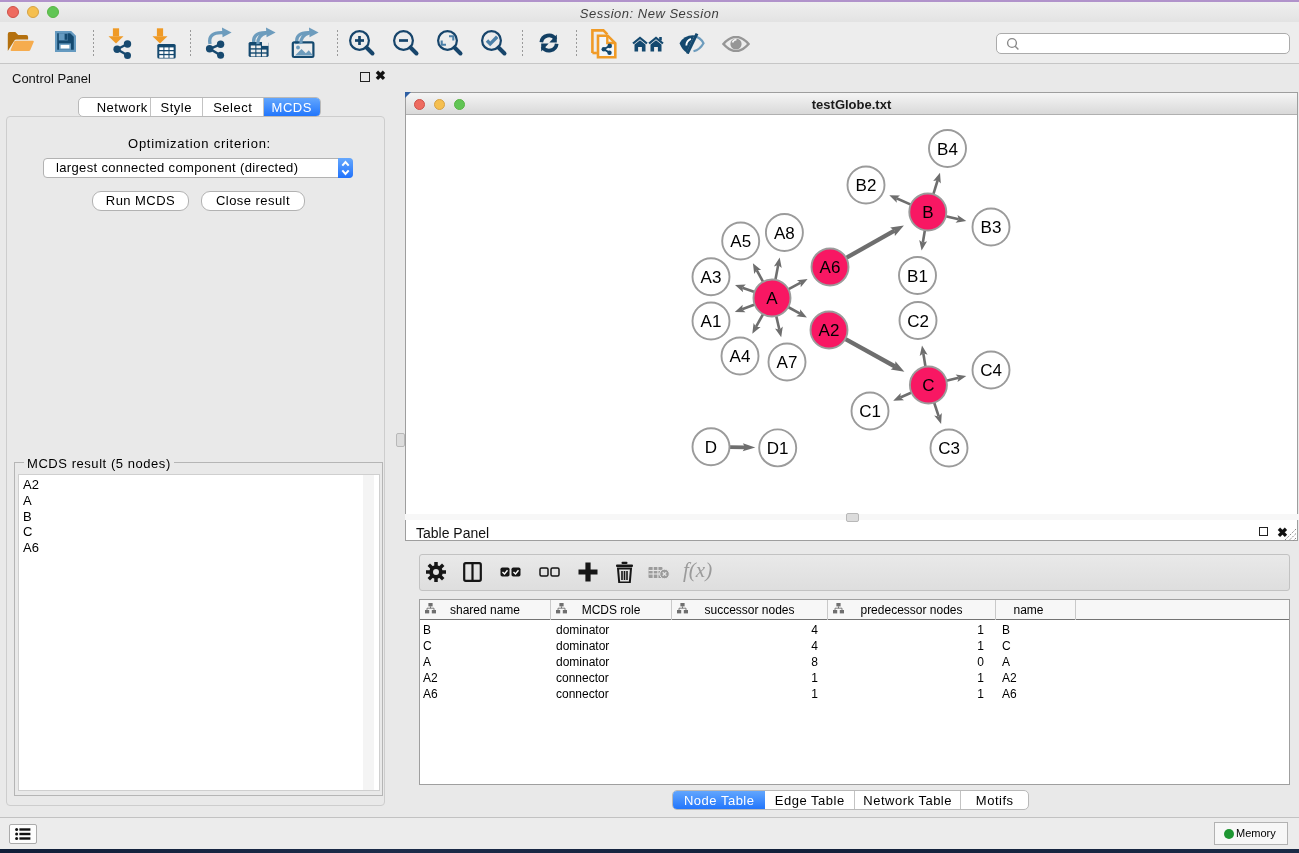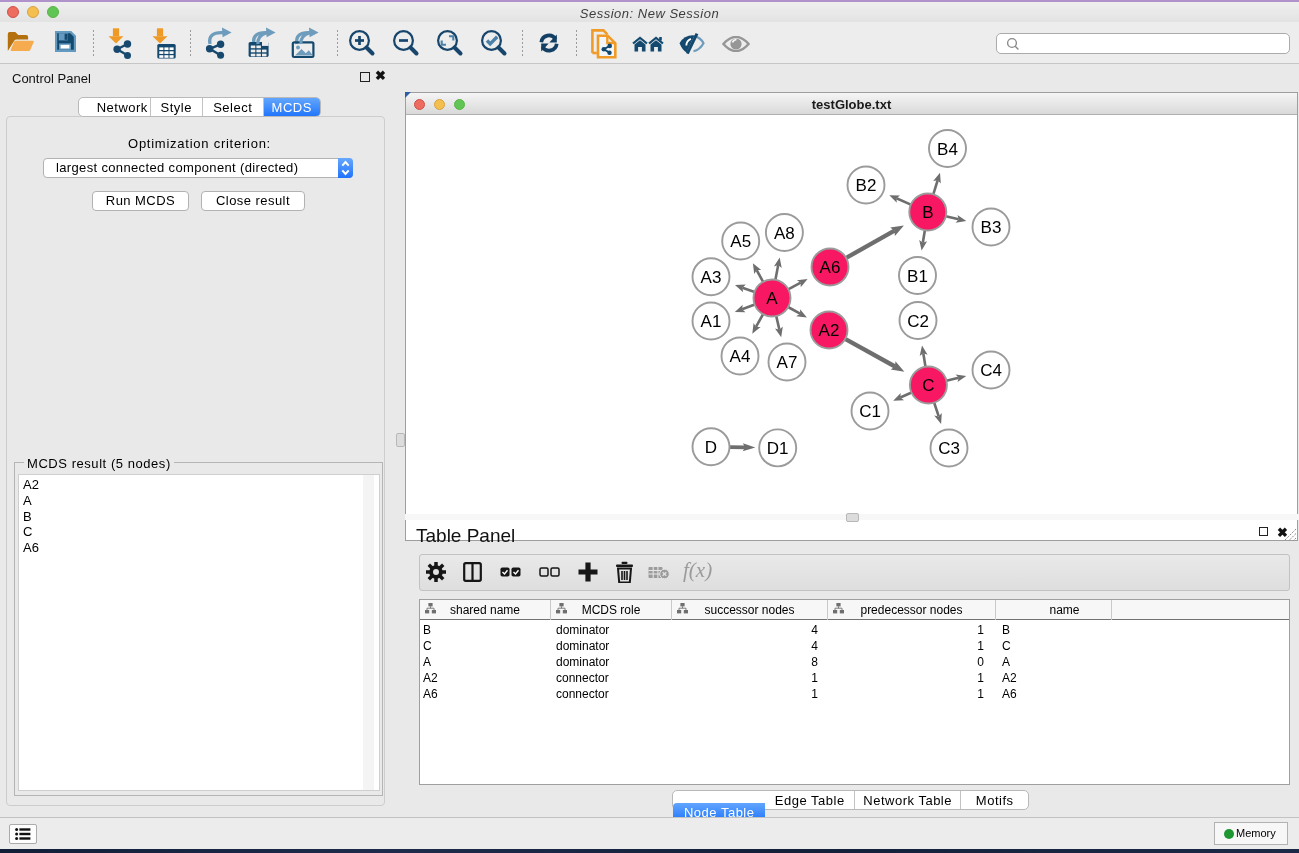--- a/index.html
+++ b/index.html
@@ -30,50 +30,50 @@
 #cp-tabs { left:78px; top:97px; width:243px; }
 #cp-tabs .seg:nth-child(1){ width:72px; border-radius:4px 0 0 4px;padding-left:16px;}
 #cp-tabs .seg:nth-child(2){ width:53px; }
 #cp-tabs .seg:nth-child(3){ width:61px; }
 #cp-tabs .seg:nth-child(4){ width:57px; border-radius:0 4px 4px 0;}
 #optlabel { left:8px; top:136px; width:383px; text-align:center; font-size:13px; color:#000; letter-spacing:0.75px; }
 #dropdown { left:43px; top:158px; width:310px; height:20px; background:#fff; border:1px solid #b2b2b2;
   border-radius:4px; font-size:13px; line-height:18px; padding-left:12px; color:#000; letter-spacing:0.35px; }
 #dd-step { right:-1px; top:-1px; width:15px; height:20px; border-radius:0 4px 4px 0;
   background:linear-gradient(#66a8fd,#2072fc); }
-.btn { height:20px; background:#fff; border:1px solid #b2b2b2; border-radius:4px;
+.btn { height:20px; background:#fff; border:1px solid #b2b2b2; border-radius:9px;
   font-size:13px; text-align:center; line-height:18px; color:#000; letter-spacing:0.45px; }
 #btn-run { left:92px; top:191px; width:97px; }
 #btn-close { left:201px; top:191px; width:104px; }
 #fieldset { left:14px; top:462px; width:369px; height:334px; border:1px solid #b5b5b5; }
 #fs-legend { left:24px; top:456px; background:#e9e9e9; padding:0 3px; font-size:13px; color:#000; letter-spacing:0.55px; }
 #listbox { left:18px; top:474px; width:362px; height:317px; background:#fff; border:1px solid #cfcfcf;
   font-size:13px; color:#000; line-height:15.8px; padding:2px 0 0 4px; }
 #listtrack { left:363px; top:475px; width:11px; height:315px; background:#f4f4f4; }
 
 #netframe { left:405px; top:64px; width:893px; height:449px; background:#fff; border:1px solid #9e9e9e;margin-top:28px; }
 #net-titlebar { left:0; top:0; width:100%; height:22px; background:linear-gradient(#f5f5f5,#d9d9d9);
   border-bottom:1px solid #b0b0b0; }
 #net-title { width:100%; top:4px; text-align:center; font-size:13px; font-weight:bold; color:#1a1a1a; }
 #graph { left:0px; top:23px; }
 #divider-v { left:396px; top:433px; width:9px; height:14px; background:#dcdcdc; border:1px solid #b8b8b8; border-radius:2px;}
 #divider-h { left:846px; top:513px; width:13px; height:9px; background:#dcdcdc; border:1px solid #b8b8b8; border-radius:2px;}
 
-#tp-title { left:416px; top:525px; font-size:19px; color:#111; }
+#tp-title { left:416px; top:525px; font-size:14px; color:#111; }
 #tp-float { left:1259px; top:527px; width:9px; height:9px; border:1.6px solid #222; }
 #tp-close { left:1277px; top:525px; font-size:13px; font-weight:bold; color:#111; }
 #tp-toolbar { left:419px; top:554px; width:871px; height:37px; background:linear-gradient(#e9e9e9,#dedede);
   border:1px solid #c2c2c2; border-radius:3px; }
 #tp-table { left:419px; top:599px; width:871px; height:186px; background:#fff; border:1px solid #9f9f9f; }
 .thead { left:0; top:0; height:20px; background:#f7f7f7; border-bottom:1px solid #737373; font-size:12px; color:#000; }
 .th { position:absolute; top:0; height:20px; border-right:1px solid #c9c9c9; text-align:center; line-height:20px; }
 .trow { position:absolute; left:0; width:100%; height:16px; font-size:12px; color:#000; }
 .td { position:absolute; top:0; height:16px; line-height:16px; }
 #tp-tabs { left:672px; top:790px; width:357px; }
-#tp-tabs .seg:nth-child(1){ width:93px; border-radius:4px 0 0 4px;margin-top:12px;}
+#tp-tabs .seg:nth-child(1){ width:93px; border-radius:4px 0 0 4px;}
 #tp-tabs .seg:nth-child(2){ width:90px; }
 #tp-tabs .seg:nth-child(3){ width:107px; }
 #tp-tabs .seg:nth-child(4){ width:67px; border-radius:0 4px 4px 0;}
 
 #statusbar { left:0; top:817px; width:1299px; height:32px; background:#ececec; border-top:1px solid #c2c2c2; }
 #sb-btn { left:9px; top:824px; width:28px; height:20px; background:#fdfdfd; border:1px solid #ababab; border-radius:2px; }
 #mem-btn { left:1214px; top:822px; width:74px; height:23px; background:#f7f7f7; border:1px solid #b2b2b2;
   font-size:11px; color:#000; line-height:21px; padding-left:21px; }
 #mem-dot { left:9px; top:6px; width:10px; height:10px; border-radius:50%; background:#1e9632; }
 #bottomstrip { left:0; top:849px; width:1299px; height:4px; background:linear-gradient(90deg,#101e38,#1c2c4a 30%,#12203a 60%,#1a2a46); }
@@ -436,21 +436,21 @@
   <path d="M14.7 6.2 l3.6 3.6 M18.3 6.2 l-3.6 3.6" stroke="#e4e4e4" stroke-width="1.3"></path>
 </svg>
 <div class="abs" style="left:683px;top:558px;font-family:'Liberation Serif',serif;font-style:italic;font-size:21px;color:#9b9b9b;">f(x)</div>
 
 <div class="abs" id="tp-table">
   <div class="abs thead" style="width:869px">
   <div class="th" style="left:0;width:131px">shared name</div>
   <div class="th" style="left:131px;width:121px">MCDS role</div>
   <div class="th" style="left:252px;width:156px">successor nodes</div>
   <div class="th" style="left:408px;width:168px">predecessor nodes</div>
-  <div class="th" style="left:612px;width:80px;padding-right:14px">name</div>
+  <div class="th" style="left:576px;width:80px;padding-right:14px">name</div>
 </div>
 <svg class="abs" style="left:5px;top:3px" width="11" height="11" viewBox="0 0 11 11">
   <g fill="#6f6f6f">
         <rect x="3.4" y="0" width="4.2" height="3.4"></rect>
         <rect x="0" y="7" width="4.2" height="3.4"></rect>
         <rect x="6.8" y="7" width="4.2" height="3.4"></rect>
       </g>
   <g stroke="#6f6f6f" stroke-width="0.9" fill="none">
         <path d="M5.5 3.4 v1.8 M2 7 v-1.8 h7 v1.8"></path>
       </g>

